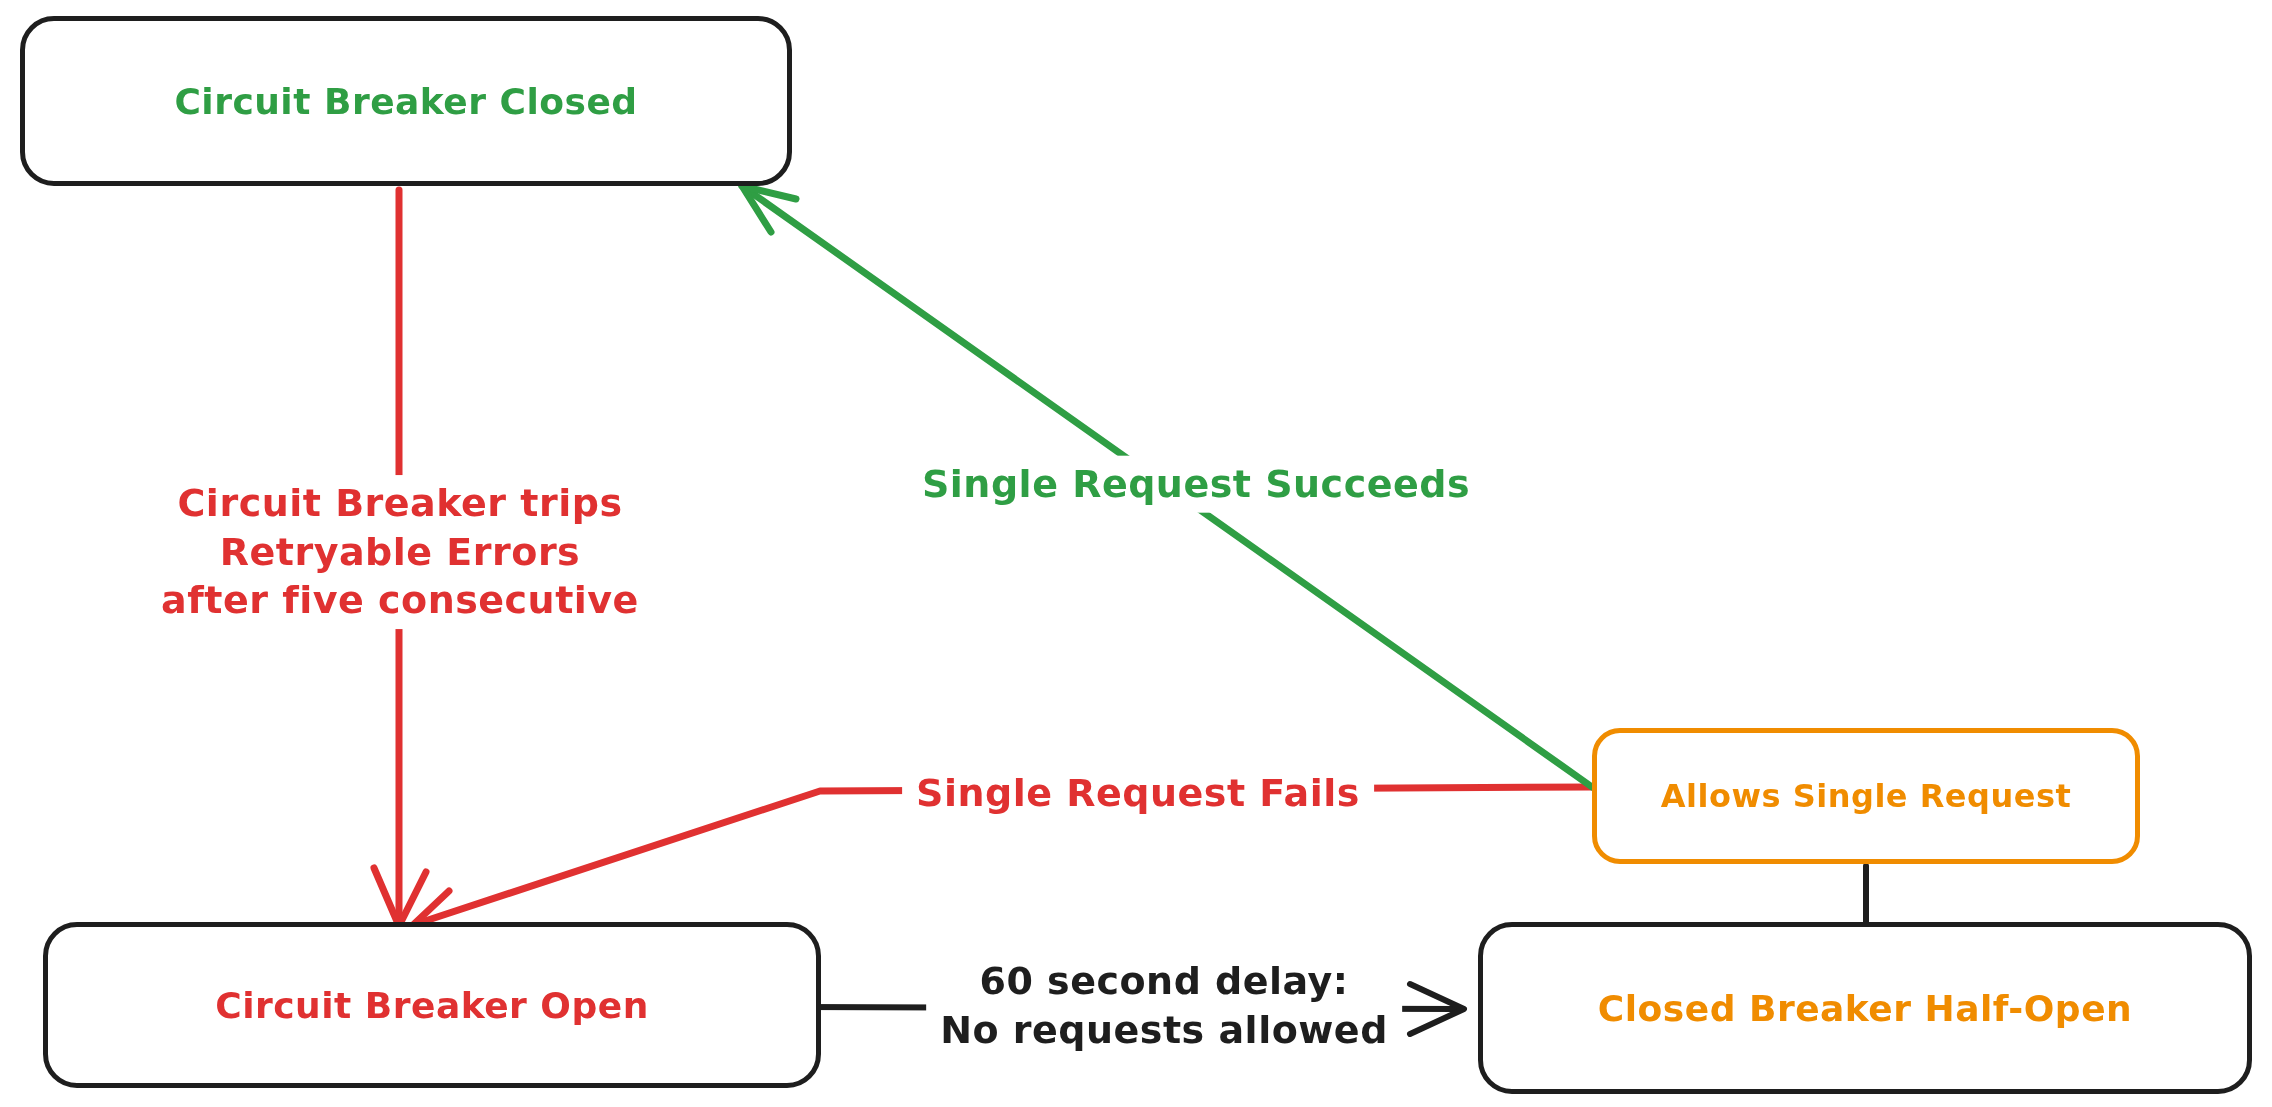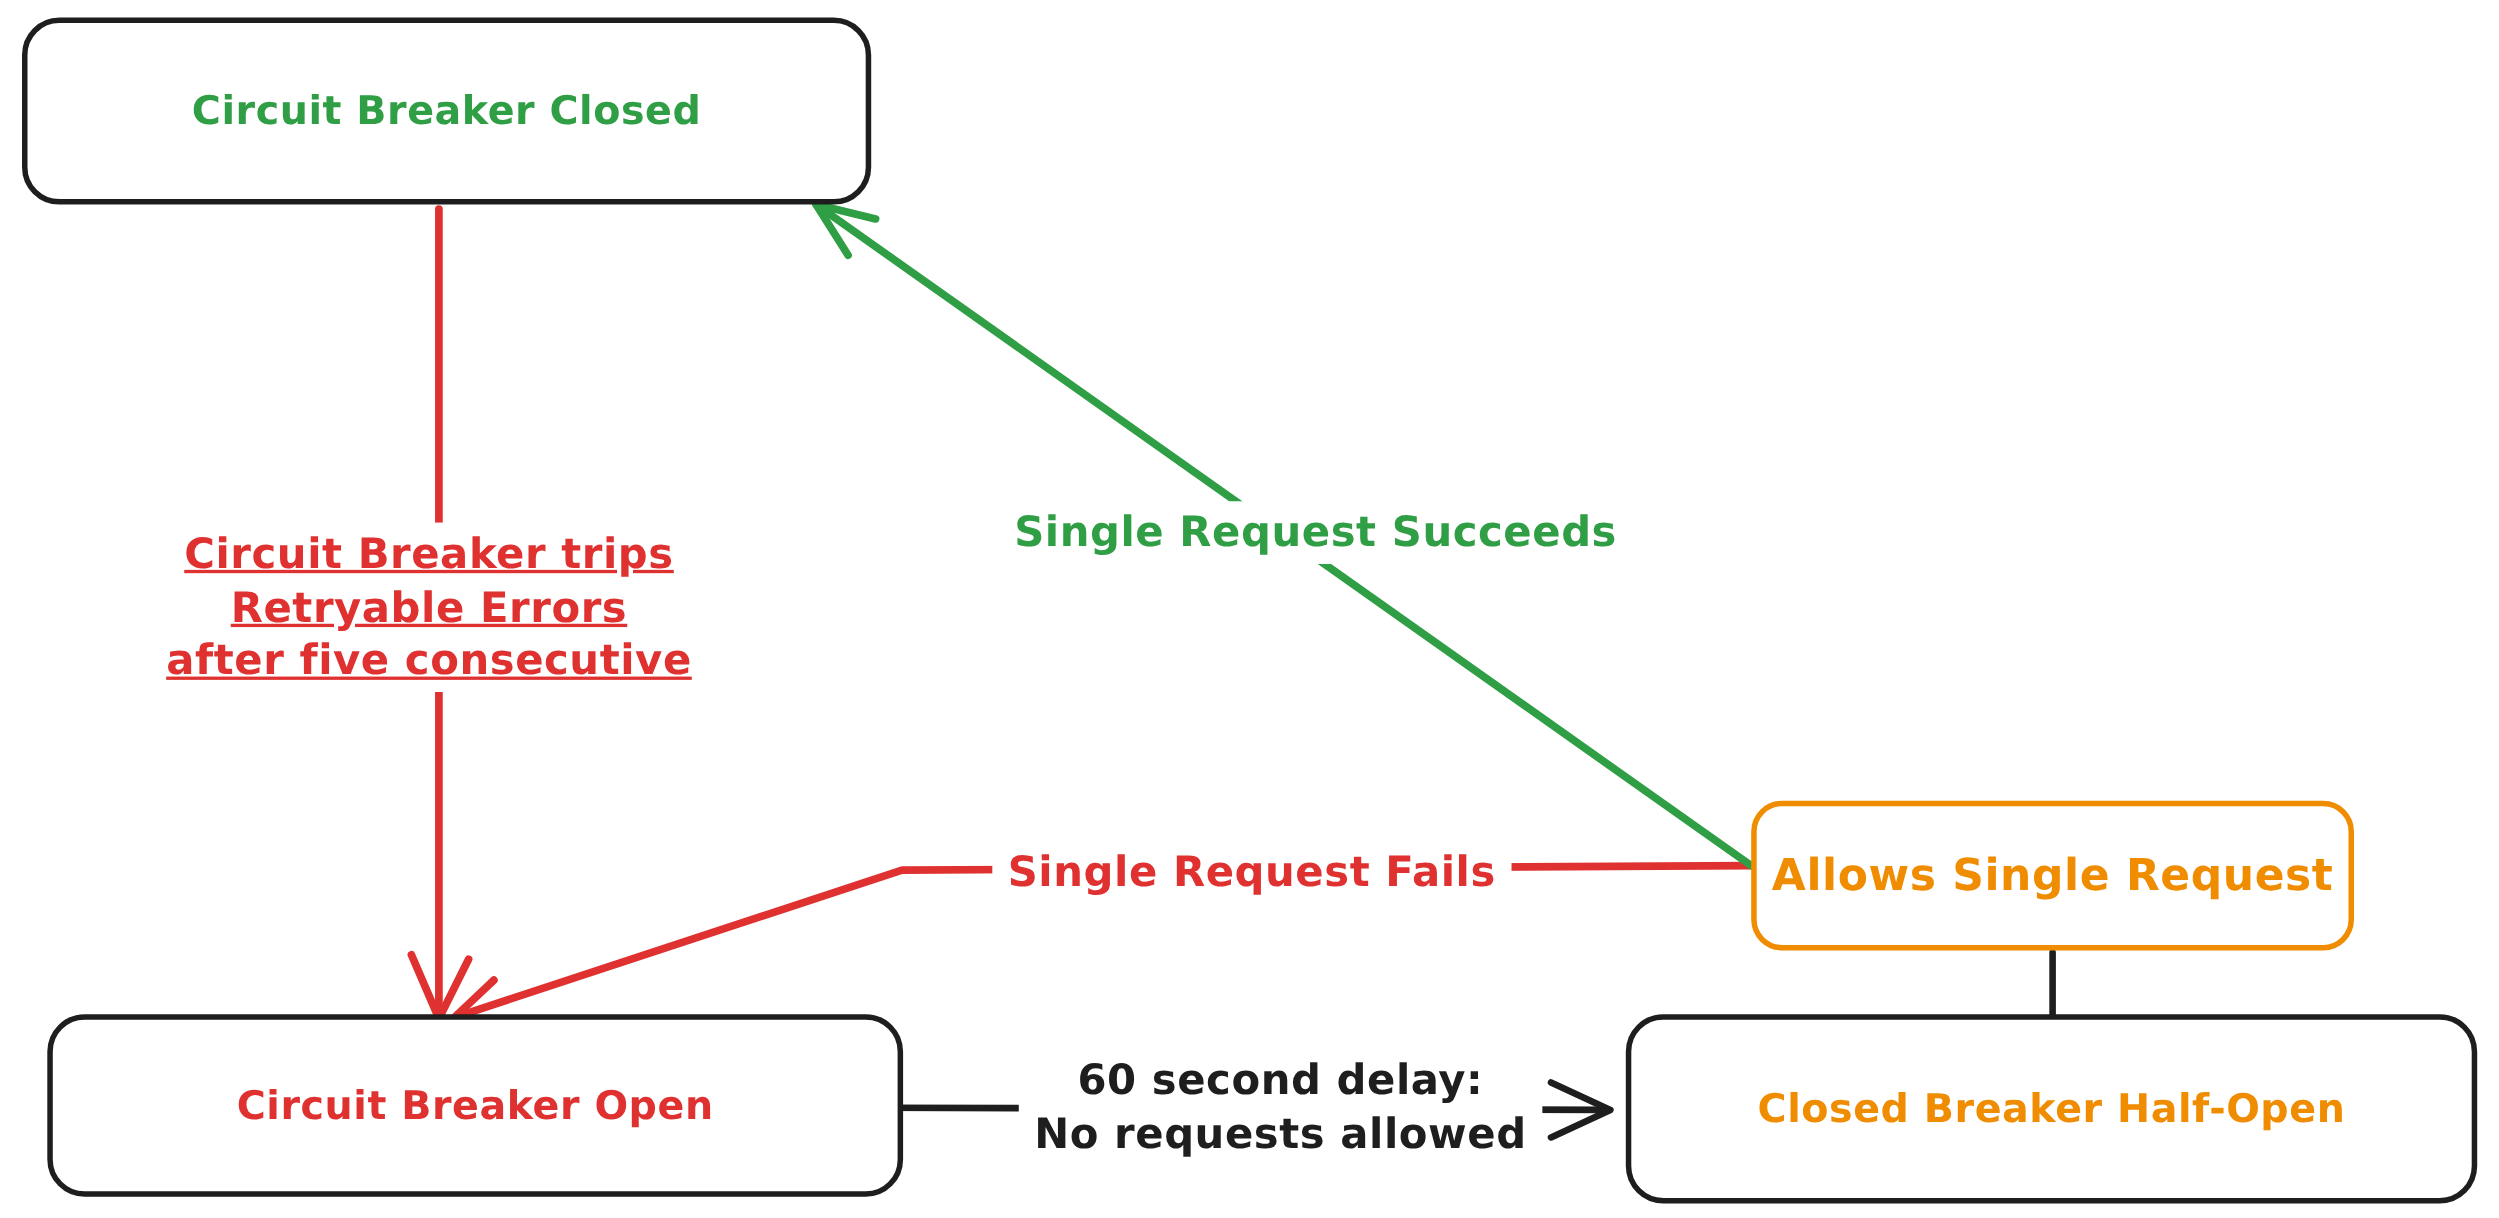--- a/index.html
+++ b/index.html
@@ -42,37 +42,37 @@
     white-space: nowrap;
   }
   .node-closed    { left: 20px;   top: 16px;  width: 772px; height: 170px; color: var(--green); }
   .node-open      { left: 22px;   top: 922px; width: 778px; height: 166px; color: var(--red); margin-left: 21px; }
   .node-half-open { left: 1478px; top: 922px; width: 774px; height: 172px; color: var(--orange); }
   .node-allows    {
     left: 1592px; top: 728px; width: 548px; height: 136px;
     color: var(--orange);
     border-color: var(--orange);
     border-width: 5px;
-    font-size: 40px;
+    font-size: 32px;
     border-radius: 28px;
   }
 
   .edge-label {
     position: absolute;
     transform: translate(-50%, -50%);
     background: var(--white);
     text-align: center;
     font-weight: 600;
     font-size: 38px;
     line-height: 1.28;
     padding: 4px 14px;
     letter-spacing: 0.5px;
     white-space: nowrap;
   }
-  .edge-label-trip     { left: 390px;  top: 552px;  color: var(--red); text-decoration: underline; }
+  .edge-label-trip     { left: 400px;  top: 552px;  color: var(--red); }
   .edge-label-succeeds { left: 1196px; top: 484px;  color: var(--green); }
   .edge-label-fails    { left: 1138px; top: 793px;  color: var(--red); }
   .edge-label-delay    { left: 1164px; top: 1006px; color: var(--ink); }
 </style>
 </head>
 <body>
 
 <div class="canvas">
 
   <svg class="edges-svg" viewBox="0 0 2272 1107" xmlns="http://www.w3.org/2000/svg">

